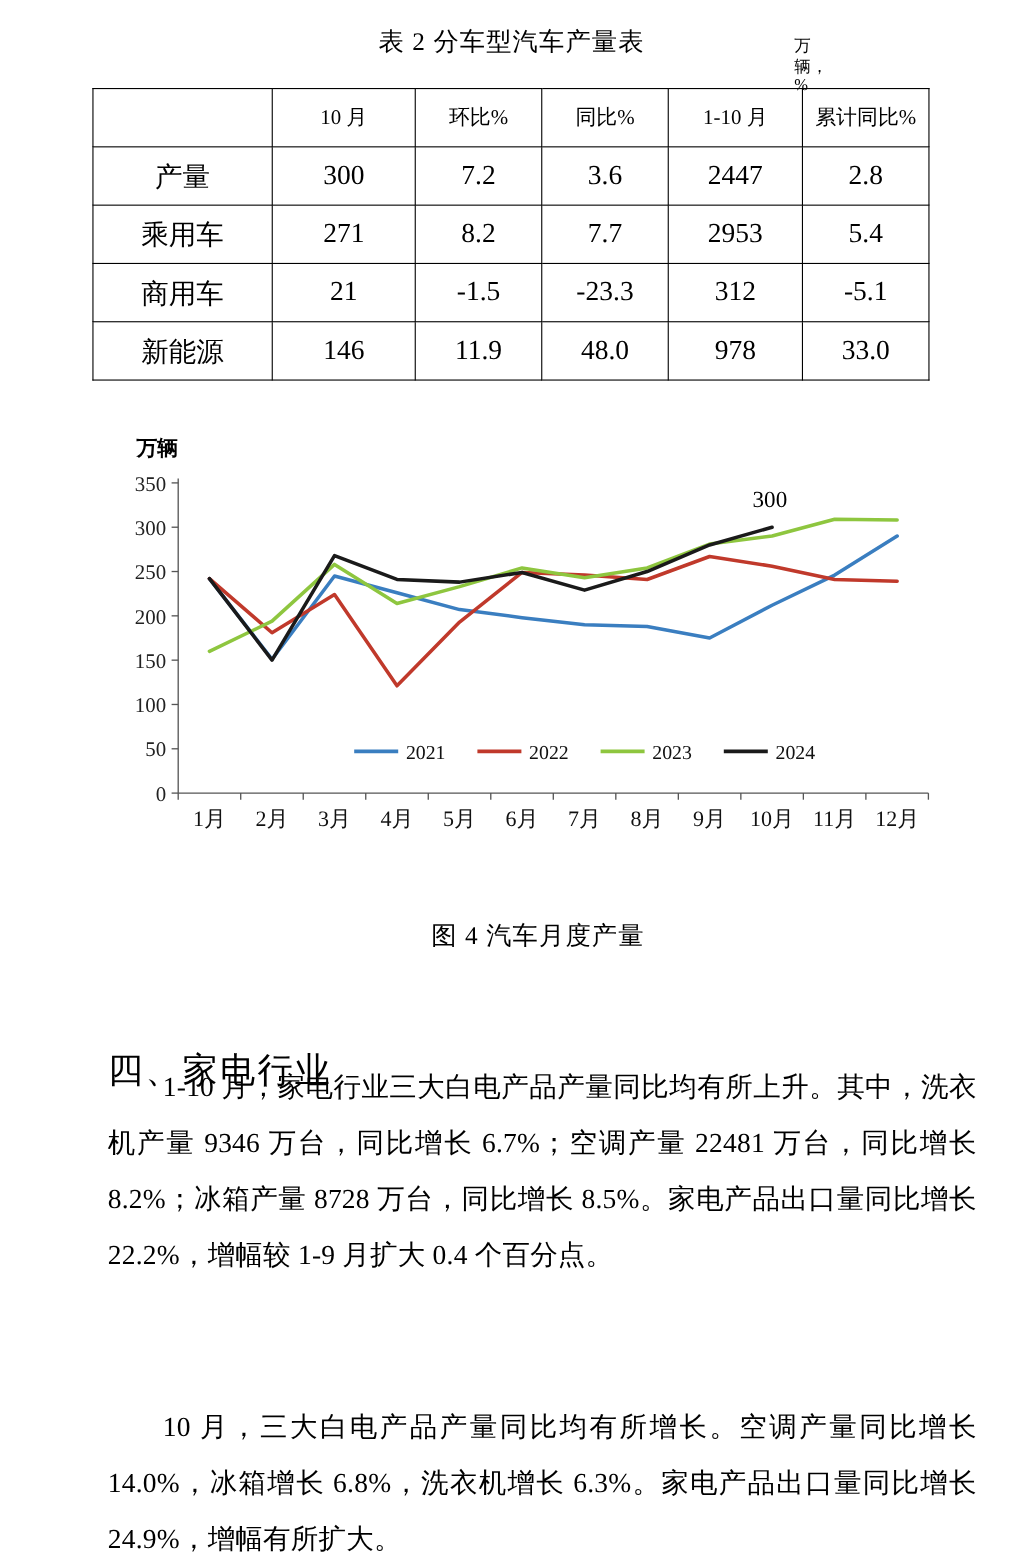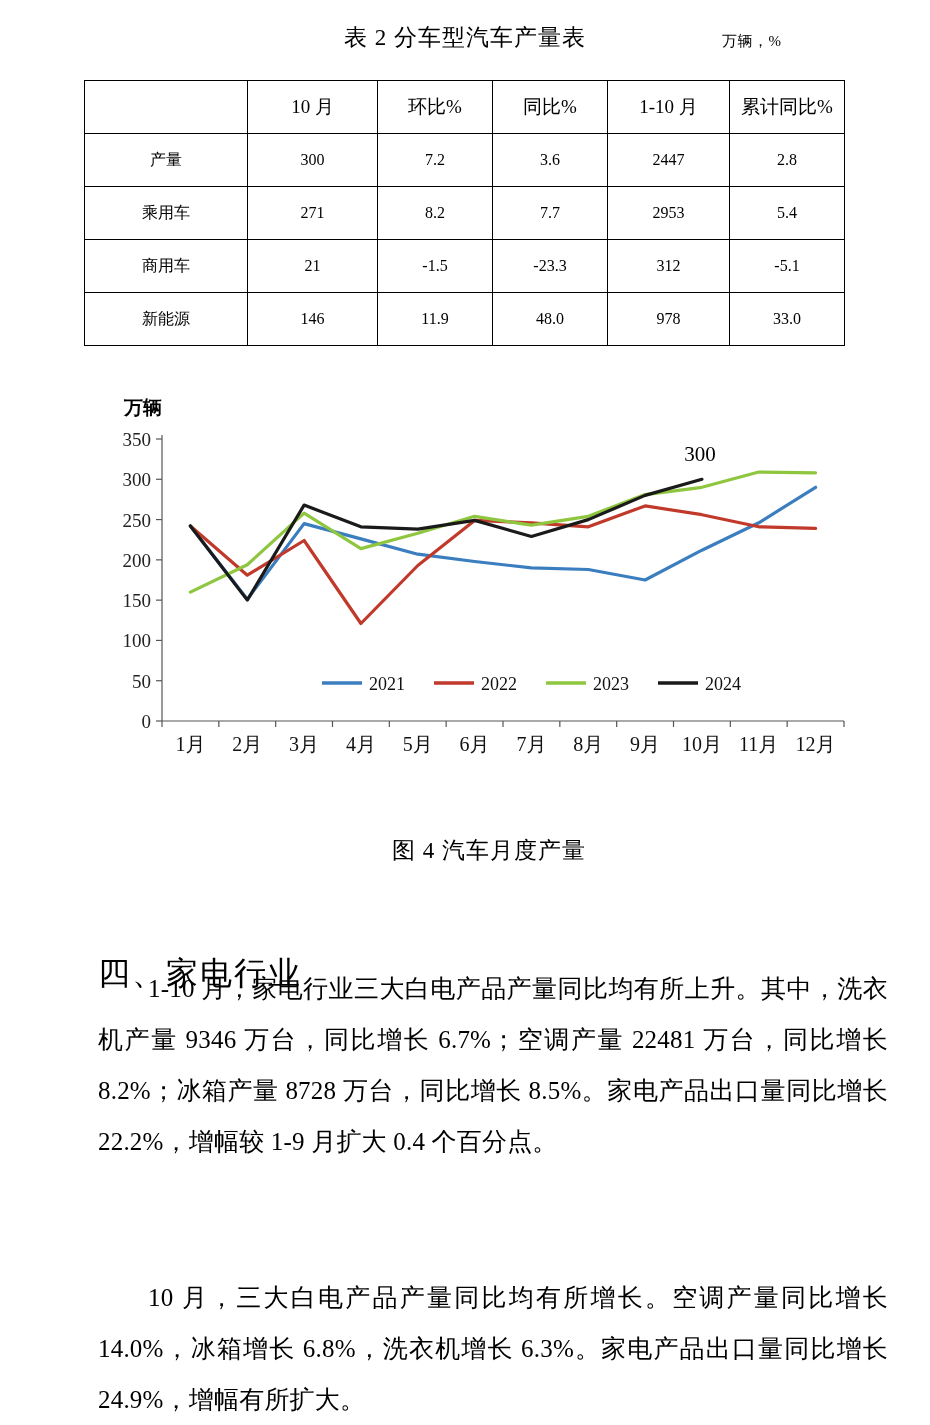--- a/index.html
+++ b/index.html
@@ -3,41 +3,41 @@
 <meta charset="utf-8">
 <style>
   html,body{margin:0;padding:0;}
   body{
     width:930px;height:1425px;background:#ffffff;
     font-family:"Liberation Serif","DejaVu Serif",serif;
     color:#000;
     position:relative;
     overflow:hidden;
   }
-  .page{position:relative;width:752px;height:1425px;padding-left:48px;}
+  .page{position:relative;width:752px;height:1425px;}
 
   
   .table-title{
     position:absolute;left:0;top:22px;width:930px;text-align:center;
     font-size:23px;letter-spacing:1px;
   }
   .table-unit{
     position:absolute;left:722px;top:32px;font-size:15px;letter-spacing:0.5px;
   }
   table.t2{
     position:absolute;left:84px;top:80px;width:760px;
     border-collapse:collapse;
     table-layout:fixed;
   }
   table.t2 td{
     border:1.5px solid #000;
     height:50px;
     text-align:center;
     vertical-align:middle;
-    font-size:16px;
+    font-size:25px;
     font-family:"Liberation Serif","DejaVu Serif",serif;
   }
   table.t2 td.hdr{font-size:19px;}
   table.t2 col.c1{width:163px;}
   table.t2 col.c2{width:130px;}
   table.t2 col.c3{width:115px;}
   table.t2 col.c4{width:115px;}
   table.t2 col.c5{width:122px;}
   table.t2 col.c6{width:115px;}
 

